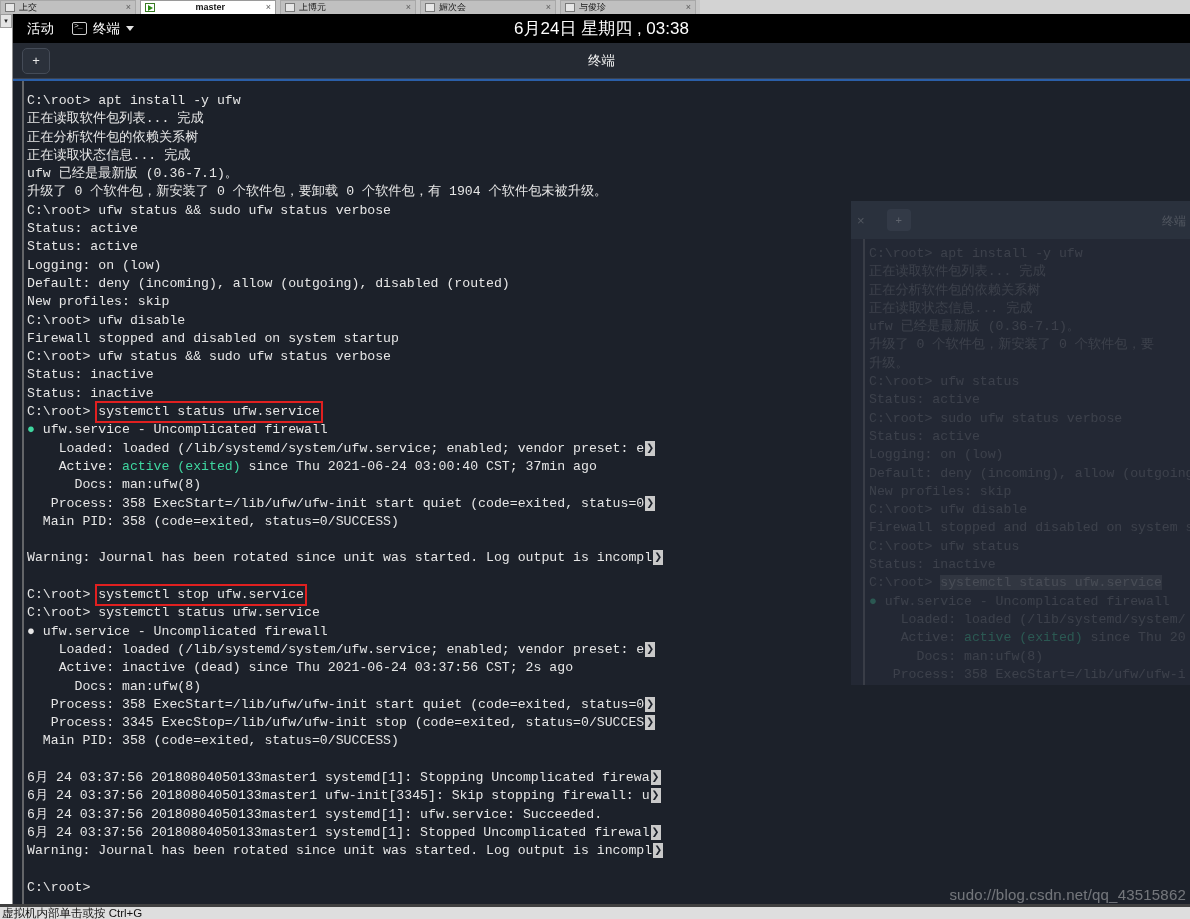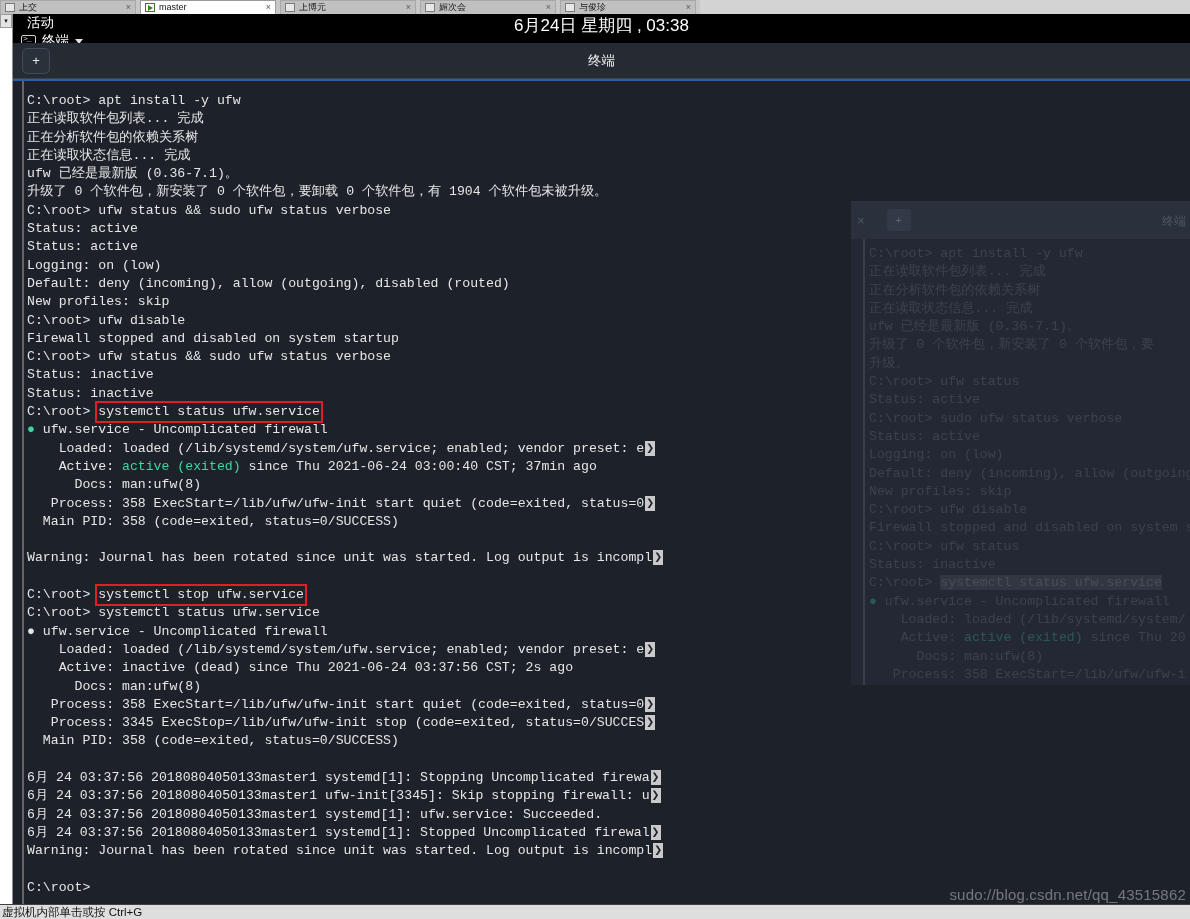--- a/index.html
+++ b/index.html
@@ -36,21 +36,21 @@
     border-color:#3a7a25;
     background:#ffffff;
     position:relative;
   }
   .host-tab.active .tab-ico::after{
     content:""; position:absolute; left:2px; top:1px;
     border-left:5px solid #2f8f18;
     border-top:3px solid transparent; border-bottom:3px solid transparent;
   }
   .host-tab .tab-label{ flex:1 1 auto; overflow:hidden; font-size:9px; }
-  .host-tab.active .tab-label{ font-weight:normal; color:#151515; }
+  .host-tab.active .tab-label{ font-weight:bold; color:#151515;text-align:center; }
   .host-tab .tab-close{ font-size:9px; color:#5c5c5c; flex:0 0 auto; }
   #host-tabstrip-filler{ flex:1 1 auto; height:14px; background:#d3d3d3; }
 
   
   #host-sidebar{
     position:absolute; left:0; top:14px; width:13px; height:890px;
     background:#ffffff; border-right:1px solid #8f8f8f;
   }
   #host-sidebar-toggle{
     position:absolute; left:0; top:0; width:12px; height:14px;
@@ -64,23 +64,22 @@
     position:absolute; left:13px; top:14px;
     width:1177px; height:890px;
     background:#1b1f26;
     overflow:hidden;
   }
 
   
   #gnome-topbar{
     position:absolute; left:0; top:0; width:1177px; height:29px;
     background:#000000; color:#ffffff;
-    display:flex; 
+    display:flex; align-items:center;
     font-size:13px;
-    flex-direction:column;
   }
   #activities{ padding:0 10px 0 14px; color:#ffffff; font-size:13.5px; }
   #topbar-app{
     display:flex; align-items:center; gap:6px;
     padding:0 8px; font-size:13.5px; color:#ffffff;
   }
   #terminal-glyph{
     width:15px; height:13px; border:1.5px solid #cfcfcf; border-radius:2px;
     position:relative; display:inline-block;
   }
@@ -212,21 +211,21 @@
     position:absolute; right:4px; bottom:1px;
     color:rgba(236,236,236,.42);
     font-size:15px; letter-spacing:.2px;
     font-family:"Liberation Sans", sans-serif;
     z-index:6;
   }
 
   
   #host-statusbar{
     position:absolute; left:0; top:904px; width:1190px; height:15px;
-    background:#dedede; border-top:1px solid #404040;
+    background:#dedede; border-top:3px solid #404040;
     display:flex; align-items:center;
   }
   #host-status-text{
     font-size:11.5px; color:#121212; padding-left:2px;
     white-space:nowrap;
   }
 </style>
 </head>
 <body>
 

